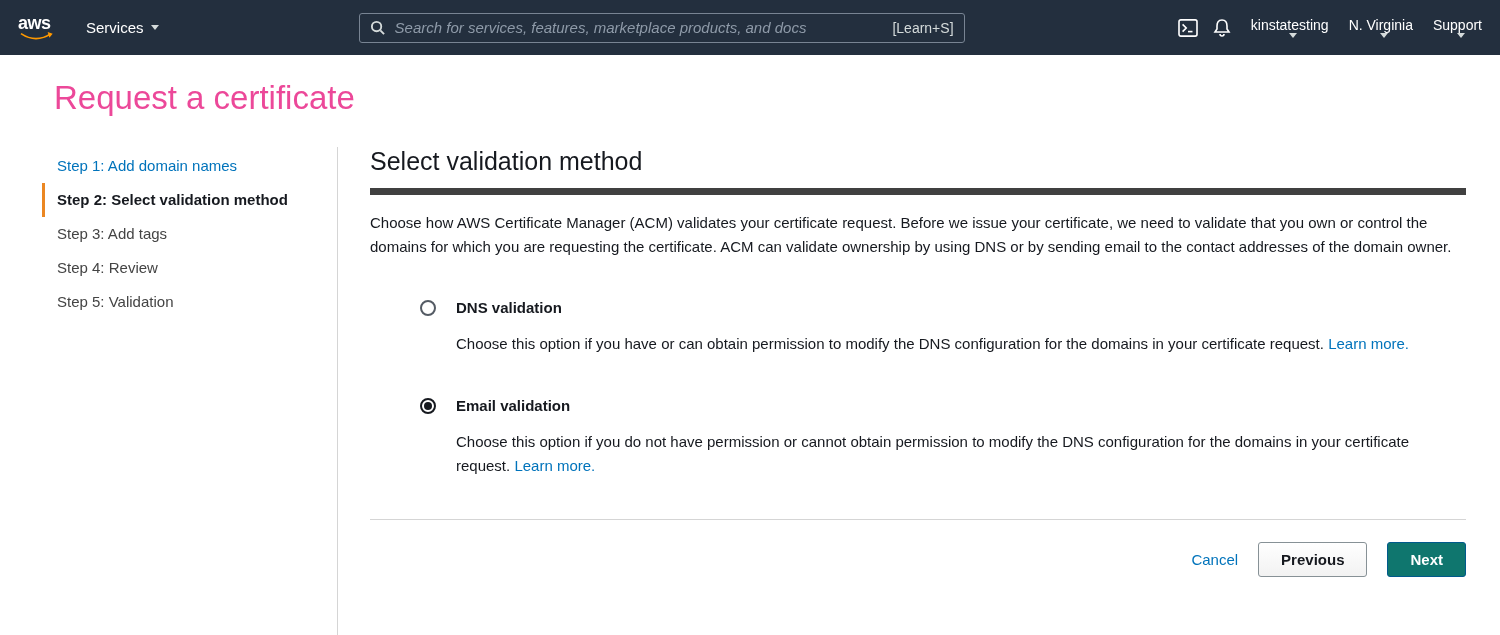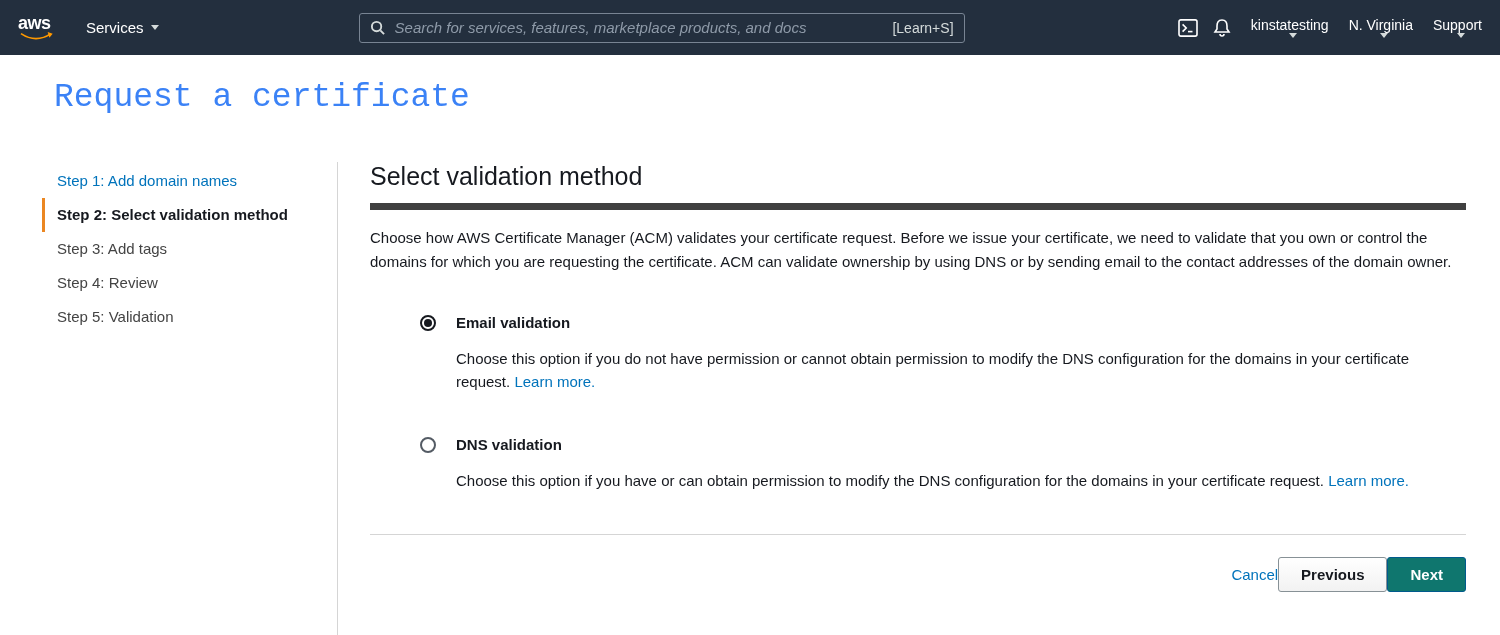--- a/index.html
+++ b/index.html
@@ -53,23 +53,22 @@
 .topnav .iconbtn { margin-left: 15px; display:flex; align-items:center; cursor:pointer; }
 .topnav .textbtn { margin-left: 20px; display:flex; align-items:center; cursor:pointer; font-size:14px; color:#fff;flex-direction:column; }
 
 
 .page {
   padding: 24px 34px 0 54px;
 }
 .page-title {
   font-size: 33px;
   font-weight: 400;
-  color: #3b82f6;
-  margin-bottom: 46px;
-  font-family: Liberation Mono, monospace;
+  color: #ec4899;
+  margin-bottom: 30px;
 }
 .body {
   display: flex;
 }
 
 
 .steps {
   width: 284px;
   border-right: 1px solid #d5d5d5;
   min-height: 500px;
@@ -134,20 +133,21 @@
 .option-label { font-size: 15px; font-weight: 700; margin-bottom: 16px; }
 .option-desc { font-size: 15px; line-height: 1.55; color:#16191f; max-width: 960px; }
 .option-desc a { color:#0073bb; text-decoration:none; cursor:pointer; }
 
 .divider { border-top:1px solid #d5d5d5; margin-top: 20px; }
 
 .button-row {
   display:flex;
   justify-content:flex-end;
   align-items:center;
+  gap: 20px;
   padding: 22px 0 30px 0;
 }
 .btn-link { color:#0073bb; font-size:15px; cursor:pointer; background:none; border:none; }
 .btn {
   font-size:15px; padding: 8px 22px; border-radius:3px; cursor:pointer;
   border:1px solid #879196; background:linear-gradient(#fff,#f2f2f2); color:#16191f; font-weight:700;
 }
 .btn.primary {
   background:#0f766e; color:#fff; border-color:#005a8c;
 }
@@ -222,35 +222,35 @@
         <div class="step inactive">Step 4: Review</div>
         <div class="step inactive">Step 5: Validation</div>
       </div>
 
     <div class="main">
       <div class="section-title">Select validation method</div>
       <div class="section-desc">Choose how AWS Certificate Manager (ACM) validates your certificate request. Before we issue your certificate, we need to validate that you own or control the domains for which you are requesting the certificate. ACM can validate ownership by using DNS or by sending email to the contact addresses of the domain owner.</div>
 
       <div class="options" id="options">
           <div class="option">
+            <div class="radio"></div>
+            <div class="option-body">
+              <div class="option-label">DNS validation</div>
+              <div class="option-desc">Choose this option if you have or can obtain permission to modify the DNS configuration for the domains in your certificate request. <a>Learn more.</a></div>
+            </div>
+          </div>
+          <div class="option">
             <div class="radio selected">
               <div class="dot"></div>
             </div>
             <div class="option-body">
               <div class="option-label">Email validation</div>
               <div class="option-desc">Choose this option if you do not have permission or cannot obtain permission to modify the DNS configuration for the domains in your certificate request. <a>Learn more.</a></div>
             </div>
           </div>
-          <div class="option">
-            <div class="radio"></div>
-            <div class="option-body">
-              <div class="option-label">DNS validation</div>
-              <div class="option-desc">Choose this option if you have or can obtain permission to modify the DNS configuration for the domains in your certificate request. <a>Learn more.</a></div>
-            </div>
-          </div>
         </div>
 
       <div class="divider"></div>
       <div class="button-row">
         <button class="btn-link">Cancel</button>
         <button class="btn">Previous</button>
         <button class="btn primary">Next</button>
       </div>
     </div>
   </div>

